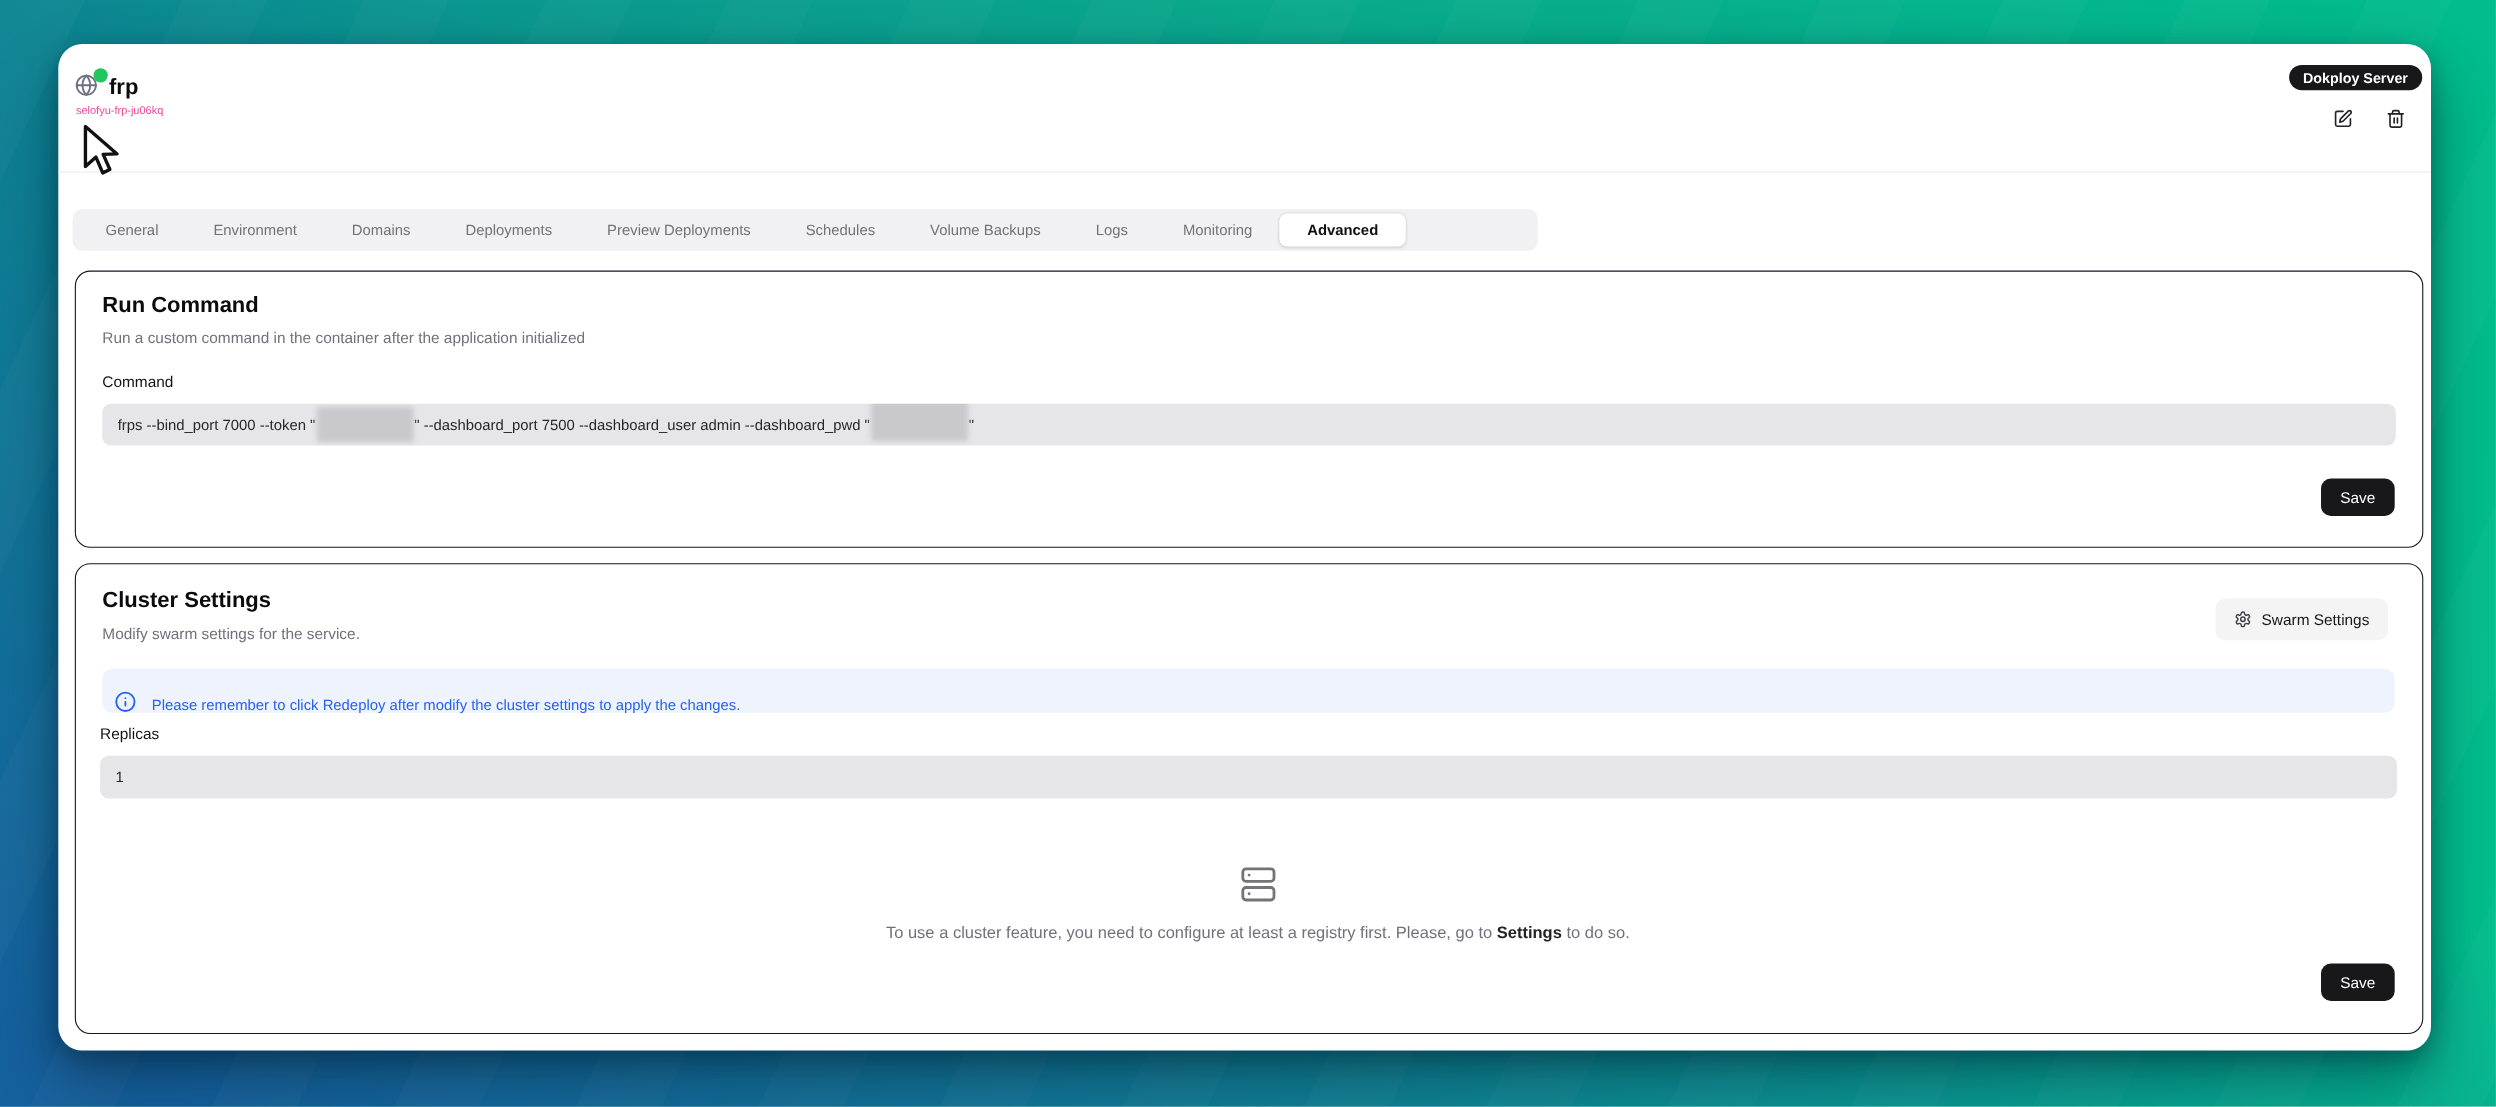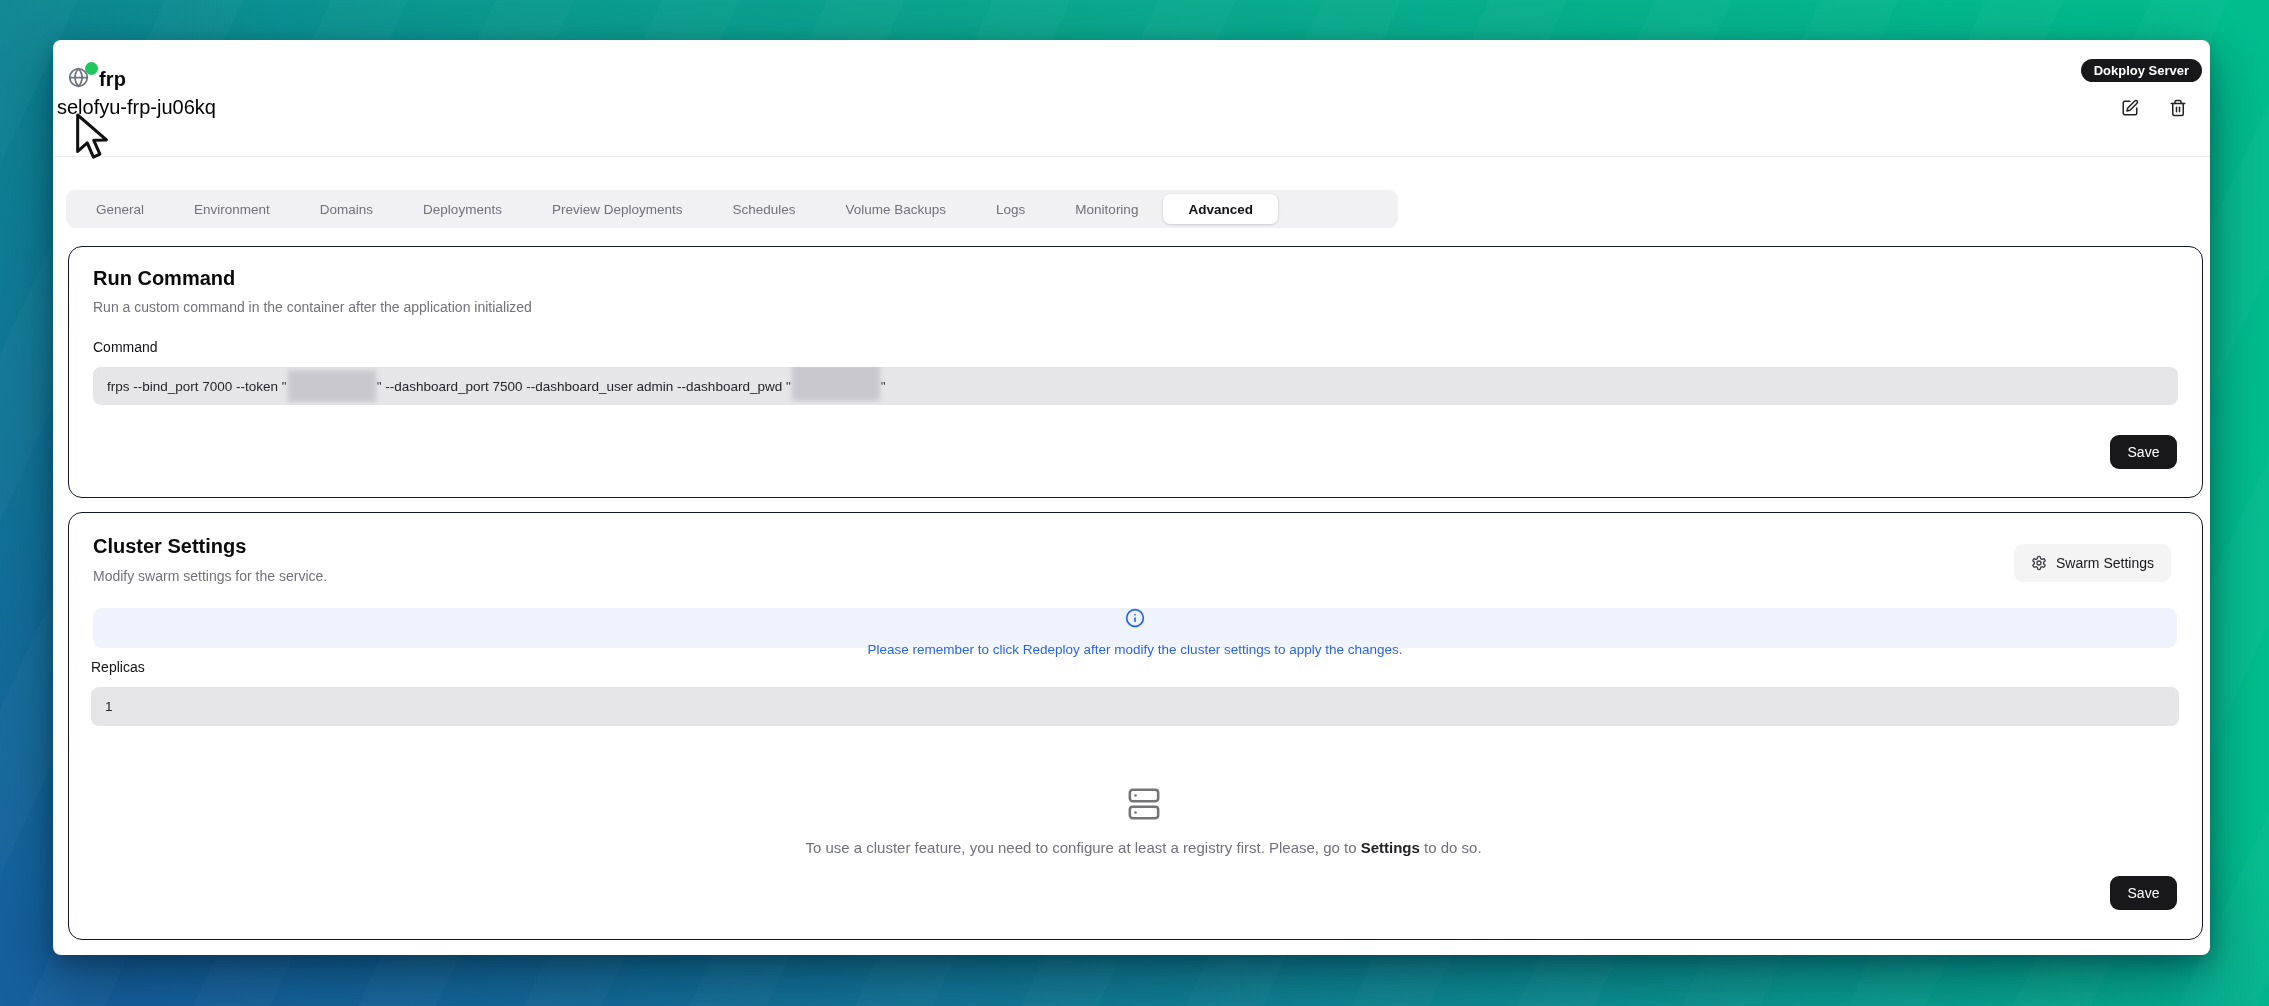--- a/index.html
+++ b/index.html
@@ -8,30 +8,30 @@
     font-family:"Liberation Sans","DejaVu Sans",sans-serif;
     position:relative; overflow:hidden;
     background:
       repeating-linear-gradient(115deg, rgba(255,255,255,.022) 0 70px, rgba(0,0,0,0) 70px 150px),
       linear-gradient(205deg, rgba(21,97,158,0) 42%, #15619e 96%),
       linear-gradient(97deg, #0b8d90 0%, #0aa98d 48%, #00bf8c 100%);
     color:#18181b;
   }
   .card {
     position:absolute; left:53px; top:40px; width:2157px; height:915px;
-    background:#ffffff; border-radius:8px;
+    background:#ffffff; border-radius:22px;
     box-shadow:0 24px 55px rgba(0,25,45,.45), 0 6px 18px rgba(0,25,45,.28);
   }
   
   .hdr-divider { position:absolute; left:0; right:0; top:116px; height:1px; background:#ebebee; }
   .logo-wrap { position:absolute; left:15px; top:27px; width:26px; height:26px; }
   .logo-wrap svg { width:21px; height:21px; stroke:#6b7280; }
   .status-dot { position:absolute; right:-4px; top:-5px; width:13px; height:13px; border-radius:50%; background:#22c55e; }
   .app-title { position:absolute; left:46px; top:28px; font-size:20px; font-weight:700; letter-spacing:.1px; color:#0b0b0d; }
-  .app-subtitle { position:absolute; left:4px; top:56px; font-size:20px; color:#000000; }
+  .app-subtitle { position:absolute; left:16px; top:56px; font-size:10px; color:#ec4899; }
   .badge {
     position:absolute; right:8px; top:19px; height:23px; padding:0 13px;
     background:#18181b; color:#fff; font-size:13px; font-weight:700;
     border-radius:12px; display:flex; align-items:center;
   }
   .hdr-icons { position:absolute; right:22px; top:58px; display:flex; gap:28px; }
   .icon-btn { width:20px; height:20px; cursor:pointer; display:flex; align-items:center; justify-content:center; }
   .icon-btn svg { width:18px; height:18px; stroke:#232326; }
   
   .tabbar {
@@ -72,21 +72,21 @@
     border:none; border-radius:9px; cursor:pointer; display:flex; align-items:center; justify-content:center;
   }
   .btn-swarm {
     position:absolute; right:31px; top:31px; height:38px; padding:0 17px;
     background:#f4f4f5; border:none; border-radius:9px; cursor:pointer;
     display:flex; align-items:center; gap:9px; font-size:14px; font-weight:500; color:#18181b;
   }
   .btn-swarm svg { width:16px; height:16px; stroke:#3f3f46; }
   .alert {
     position:absolute; left:24px; right:25px; top:95px; height:40px;
-    background:#eef3fe; border-radius:9px; display:flex; align-items:center; gap:14px; padding:0 11px;flex-direction:column;
+    background:#eef3fe; border-radius:9px; display:flex; align-items:flex-end; gap:14px; padding:0 11px;
   }
   .alert svg { width:20px; height:20px; stroke:#2563eb; flex:none; }
   .alert-text { font-size:13.5px; color:#2563eb; }
   .empty-state { position:absolute; left:16px; right:0; top:274px; text-align:center; }
   .empty-state svg { width:34px; height:34px; stroke:#737379; }
   .empty-msg { margin-top:14px; font-size:15px; color:#71717a; }
   .empty-msg .link { color:#232327; font-weight:600; cursor:pointer; }
   
   .cursor { position:absolute; left:70px; top:110px; width:46px; height:56px; pointer-events:none; z-index:50; }
 </style>

